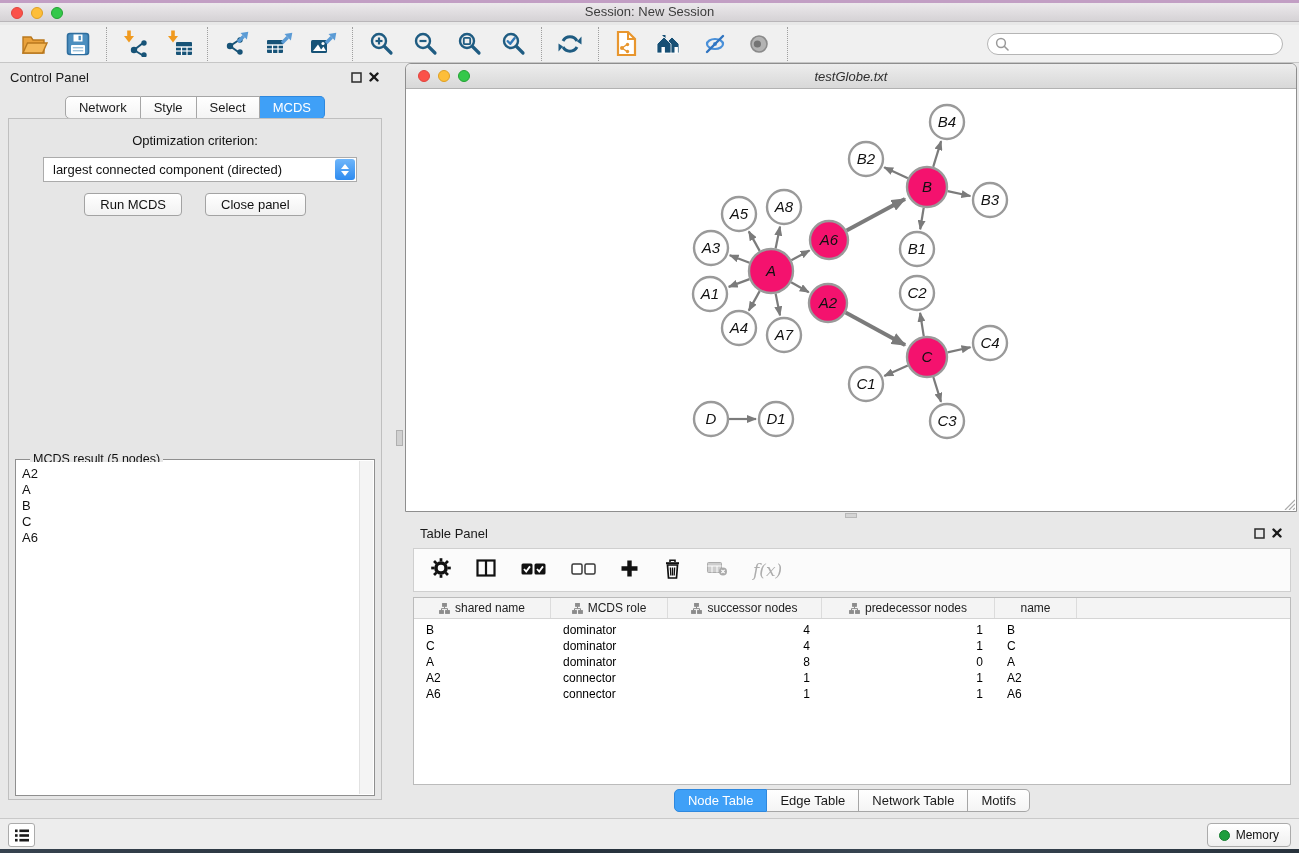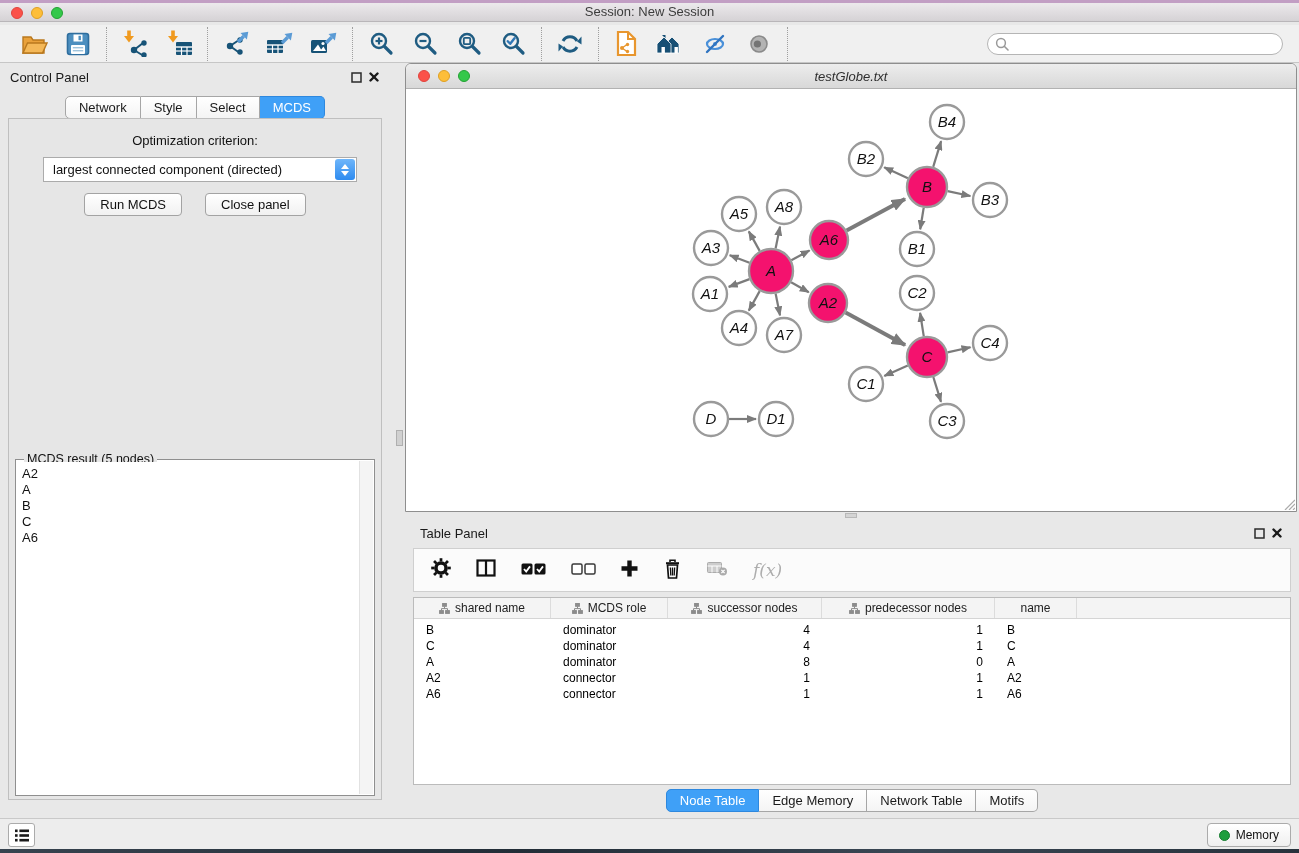--- a/index.html
+++ b/index.html
@@ -49,21 +49,21 @@
     line-height:23px; padding-left:9px; }
   #criterion-spinner { position:absolute; right:1px; top:1px; width:20px; height:21px;
     border-radius:3px; background:linear-gradient(#6FB6FA,#2E8BF0); display:flex;
     flex-direction:column; align-items:center; justify-content:center; gap:2px; }
   .chev { width:0; height:0; border-left:4px solid transparent; border-right:4px solid transparent; }
   .chev.up { border-bottom:5px solid #FFF; } .chev.down { border-top:5px solid #FFF; }
   #cp-buttons { top:74px; width:100%; display:flex; justify-content:center; gap:23px; }
   .btn { font-size:13px; color:#111; background:linear-gradient(#FFF,#F1F1F1);
     border:1px solid #A3A3A3; border-radius:4px; padding:3px 15px; }
   #result-fieldset { left:6px; top:340px; width:360px; height:337px; border:1px solid #8F8F8F; background:#FFF; }
-  #result-legend { position:absolute; left:8px; top:-8px; background:#E6E6E6; padding:0 3px;
+  #result-legend { position:absolute; left:14px; top:-8px; background:#E6E6E6; padding:0 3px;
     font-size:12.5px; color:#111; }
   #result-list { position:absolute; left:1px; top:2px; right:16px; bottom:1px; background:#FFF;
     font-size:13px; color:#111; line-height:16px; padding:4px 0 0 5px; }
   #result-scroll { position:absolute; right:1px; top:1px; width:14px; bottom:1px;
     background:#F4F4F4; border-left:1px solid #E2E2E2; }
 
   
   #network-window { left:405px; top:63px; width:892px; height:449px; background:#FFF;
     border:1px solid #8E8E8E; border-radius:6px 6px 0 0;font-style:italic; }
   #nw-titlebar { position:absolute; left:0; top:0; right:0; height:25px;
@@ -656,21 +656,21 @@
           <div class="td left" style="width: 137px;">A6</div>
           <div class="td left" style="width: 117px;">connector</div>
           <div class="td right" style="width: 154px;">1</div>
           <div class="td right" style="width: 173px;">1</div>
           <div class="td left" style="width: 82px;">A6</div>
         </div>
       </div>
   </div>
   <div id="tp-tabs" class="abs tabgroup">
       <div class="tab active">Node Table</div>
-      <div class="tab">Edge Memory</div>
+      <div class="tab">Edge Table</div>
       <div class="tab">Network Table</div>
       <div class="tab">Motifs</div>
     </div>
 </div>
 
 <div id="status-bar" class="abs">
   <span id="list-button">
     <svg width="14" height="13" viewBox="0 0 14 13">
         <g fill="#1A1A1A">
           <rect x="0" y="0.5" width="2.6" height="2.6"></rect>

